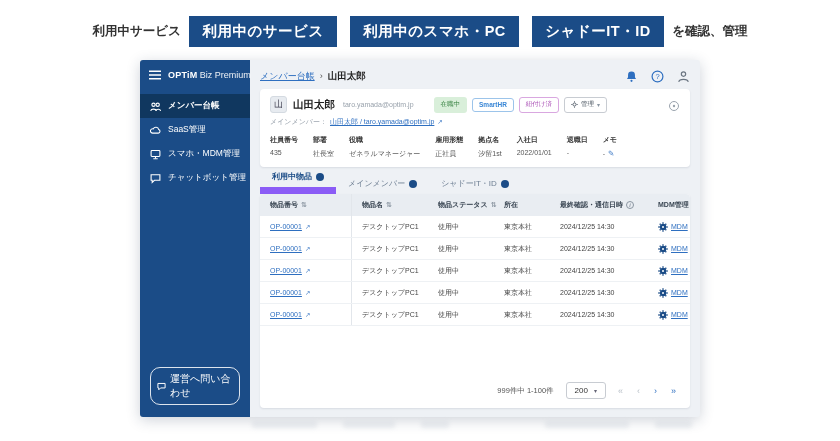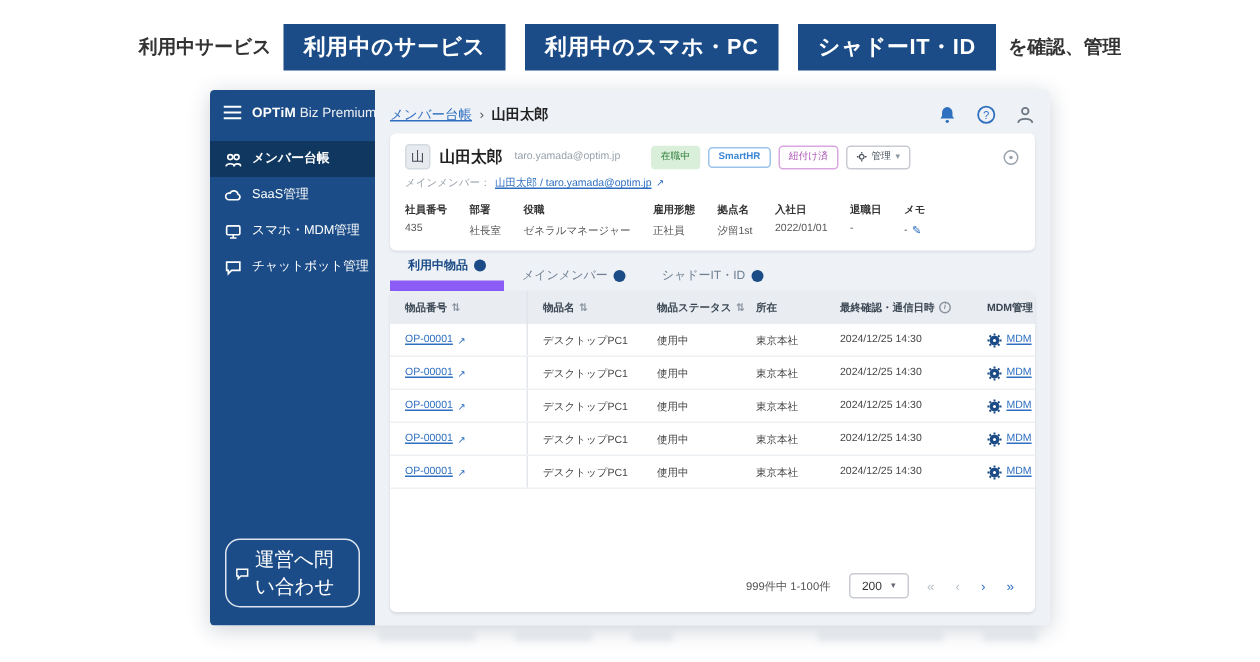--- a/index.html
+++ b/index.html
@@ -25,21 +25,21 @@
   .side-top { display:flex; align-items:center; gap:7px; padding:10px 8px 8px 9px; }
   .logo { font-size:9px; color:#fff; white-space:nowrap; }
   .logo b { font-weight:bold; letter-spacing:.2px; }
   .logo span { font-weight:300; opacity:.92; }
   .nav { margin-top:6px; }
   .nav-item { display:flex; align-items:center; gap:7px; height:24px;
     padding-left:10px; font-size:8.5px; cursor:pointer; white-space:nowrap; }
   .nav-item.active { background:#10375f; font-weight:bold; }
   .nav-item .ic { width:11px; height:11px; flex-shrink:0; display:inline-flex; }
   .contact { margin:auto 10px 12px 10px; border:1px solid rgba(255,255,255,.85);
-    border-radius:10px; font-size:13px; color:#fff; padding:4px 6px;
+    border-radius:10px; font-size:10px; color:#fff; padding:4px 6px;
     display:flex; align-items:center; justify-content:center; gap:4px; cursor:pointer; }
 
   
   .main { flex:1; padding:7px 10px 9px 10px; display:flex; flex-direction:column;
     position:relative; min-width:0; }
   .topbar { display:flex; align-items:center; height:18px; margin-bottom:4px; }
   .crumb-link { color:#2e6fc0; text-decoration:underline; font-size:9px; cursor:pointer; }
   .crumb-sep { color:#555; font-size:9px; margin:0 5px; }
   .crumb-cur { color:#222; font-size:9.5px; font-weight:bold; }
   .top-icons { margin-left:auto; display:flex; align-items:center; gap:13px; }

